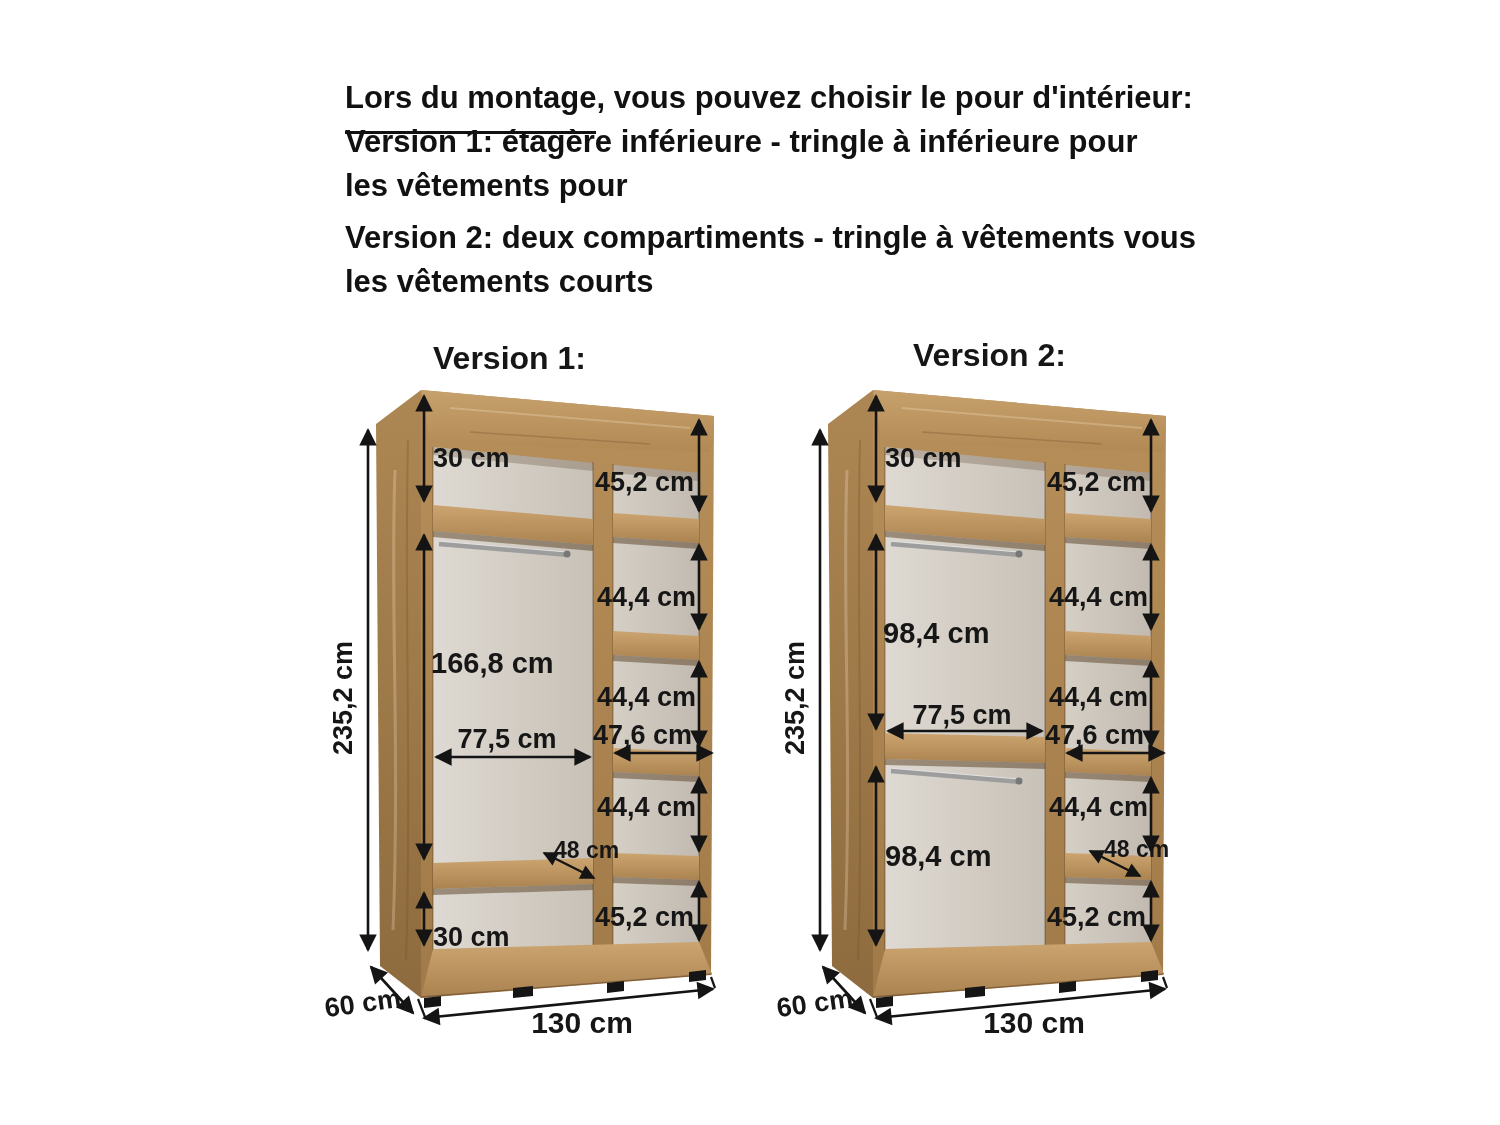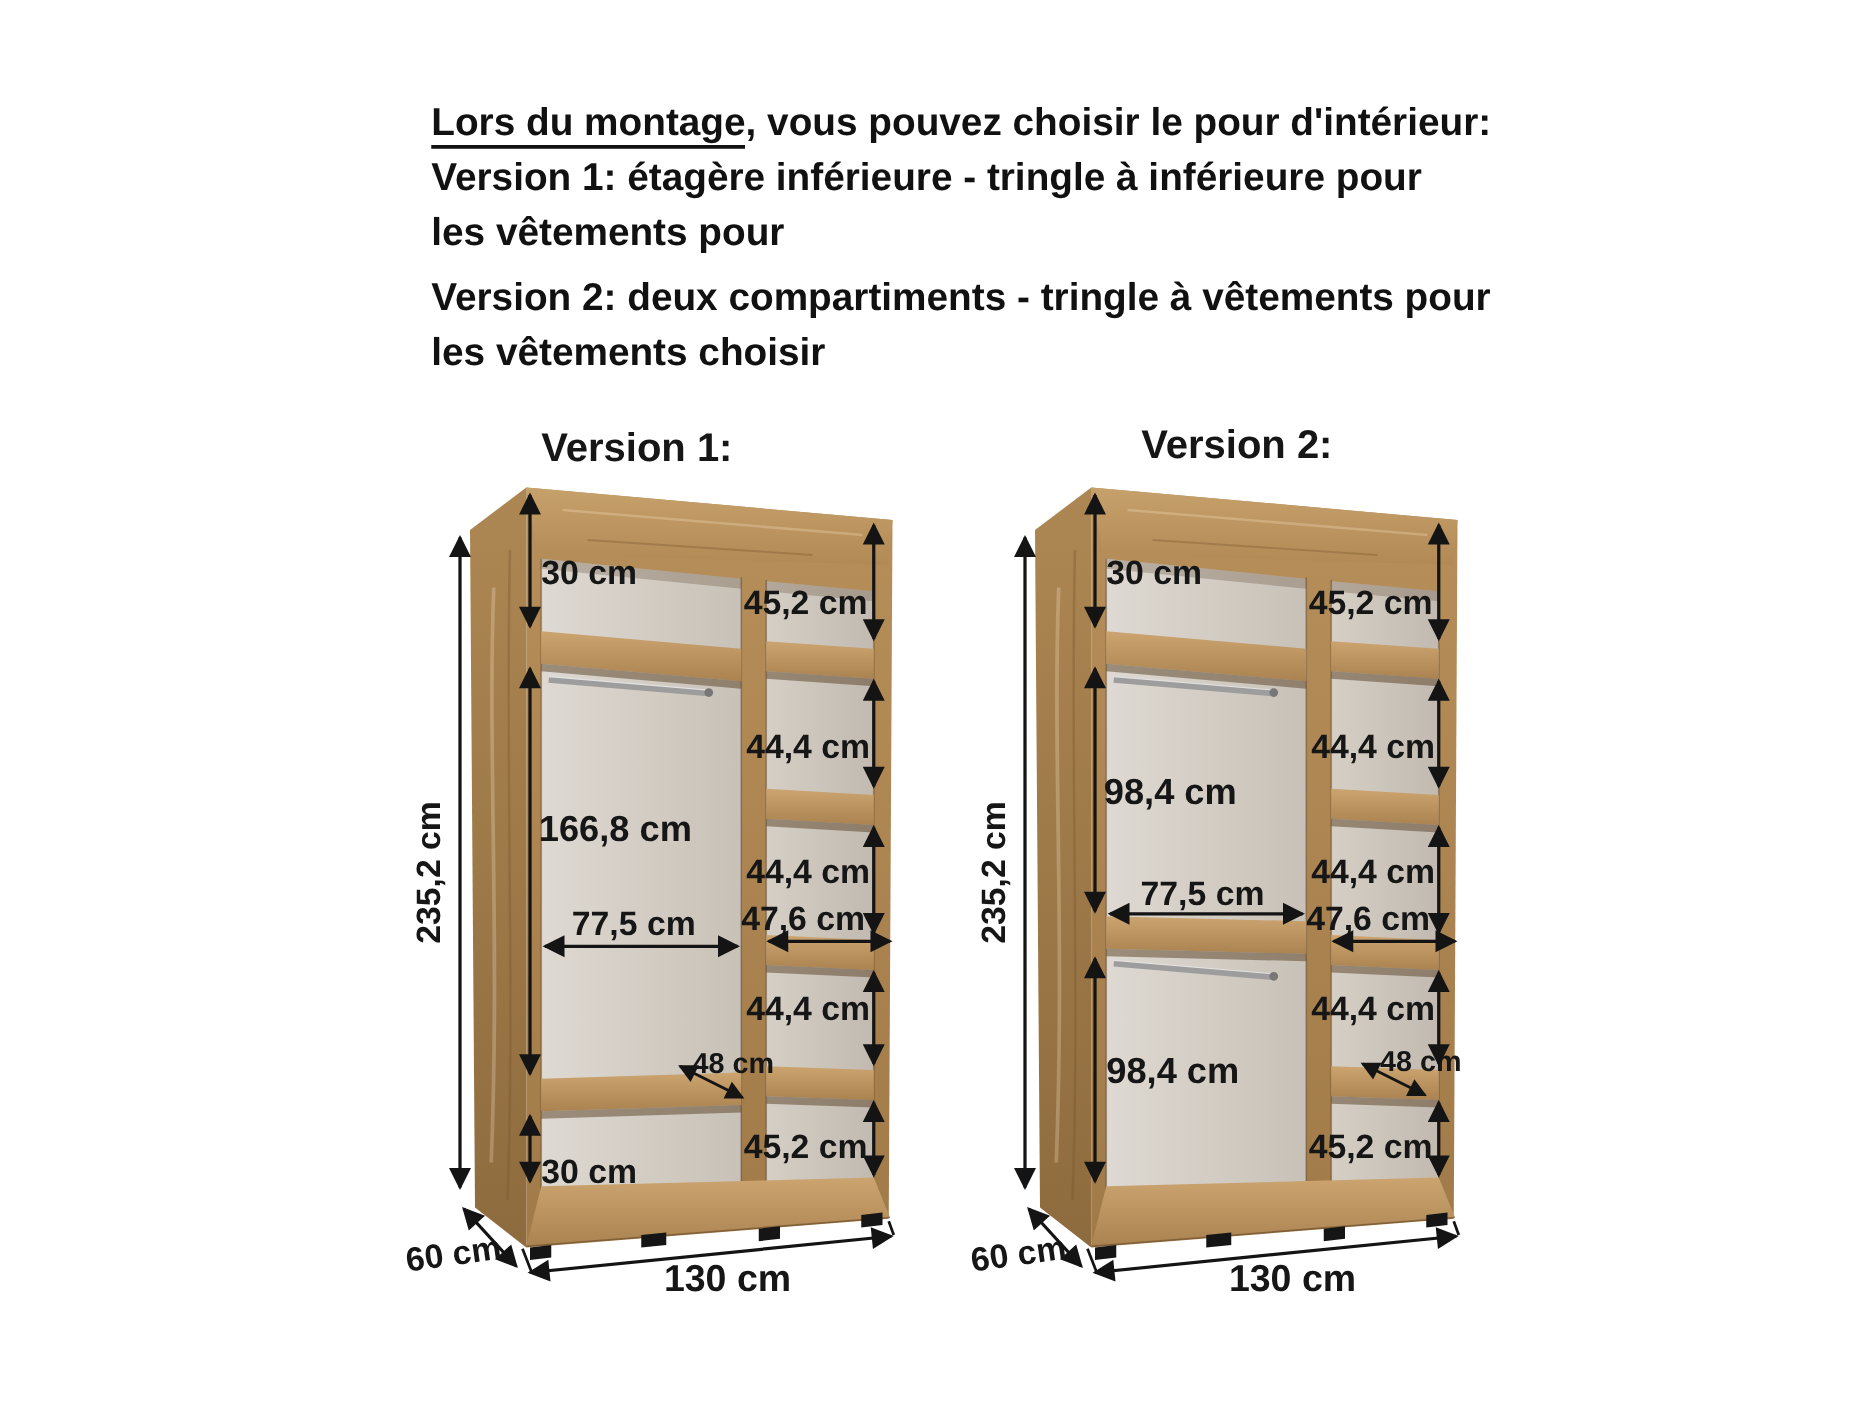--- a/index.html
+++ b/index.html
@@ -1,20 +1,20 @@
 <!DOCTYPE html>
 <html><head>
 <meta charset="utf-8">
 <style>
   html,body{margin:0;padding:0;background:#ffffff;}
   body{width:1500px;height:1125px;position:relative;overflow:hidden;
        font-family:"Liberation Sans",sans-serif;color:#141414;}
   .header{position:absolute;left:345px;top:76px;font-size:31px;font-weight:700;
           line-height:44px;color:#111;}
-  .header .uline{border-bottom:3px solid #111;padding-bottom:1px;}
+  .header .uline{border-bottom:3px solid #111;padding-bottom:16px;}
   .header .para2{margin-top:8px;}
   .stage{position:absolute;left:0;top:0;width:1500px;height:1125px;}
   svg text{font-family:"Liberation Sans",sans-serif;font-weight:700;fill:#161616;}
   .dim{font-size:27px;}
   .dim-big{font-size:29px;}
   .dim-small{font-size:23px;}
   .dim-width{font-size:30px;}
   .vtitle{font-size:32px;}
   .ann{stroke:#141414;stroke-width:2.6;fill:none;}
   .ann-thin{stroke:#141414;stroke-width:2.2;fill:none;}
@@ -27,22 +27,22 @@
   .shadow{fill:rgba(88,64,36,.5);}
   .ceilshadow{fill:rgba(90,68,42,.28);}
 </style>
 </head>
 <body>
 
 <div class="header">
   <div><span class="uline">Lors du montage</span><span>, vous pouvez choisir le pour d'intérieur:</span></div>
   <div>Version 1: étagère inférieure - tringle à inférieure pour</div>
   <div>les vêtements pour</div>
-  <div class="para2">Version 2: deux compartiments - tringle à vêtements pour</div>
-  <div>les vêtements choisir</div>
+  <div class="para2">Version 2: deux compartiments - tringle à vêtements vous</div>
+  <div>les vêtements courts</div>
 </div>
 
 <svg class="stage" viewBox="0 0 1500 1125">
   <defs>
     <marker id="ah" viewBox="0 0 10 10" refX="8.5" refY="5" markerWidth="7.5" markerHeight="7.5" orient="auto-start-reverse">
       <path d="M0.5,0.5 L9.5,5 L0.5,9.5 Z" fill="#141414"></path>
     </marker>
     <linearGradient id="gradSide" x1="0" y1="0" x2="0" y2="1">
       <stop offset="0" stop-color="#ad8753"></stop>
         <stop offset="1" stop-color="#8e6b3e"></stop>

